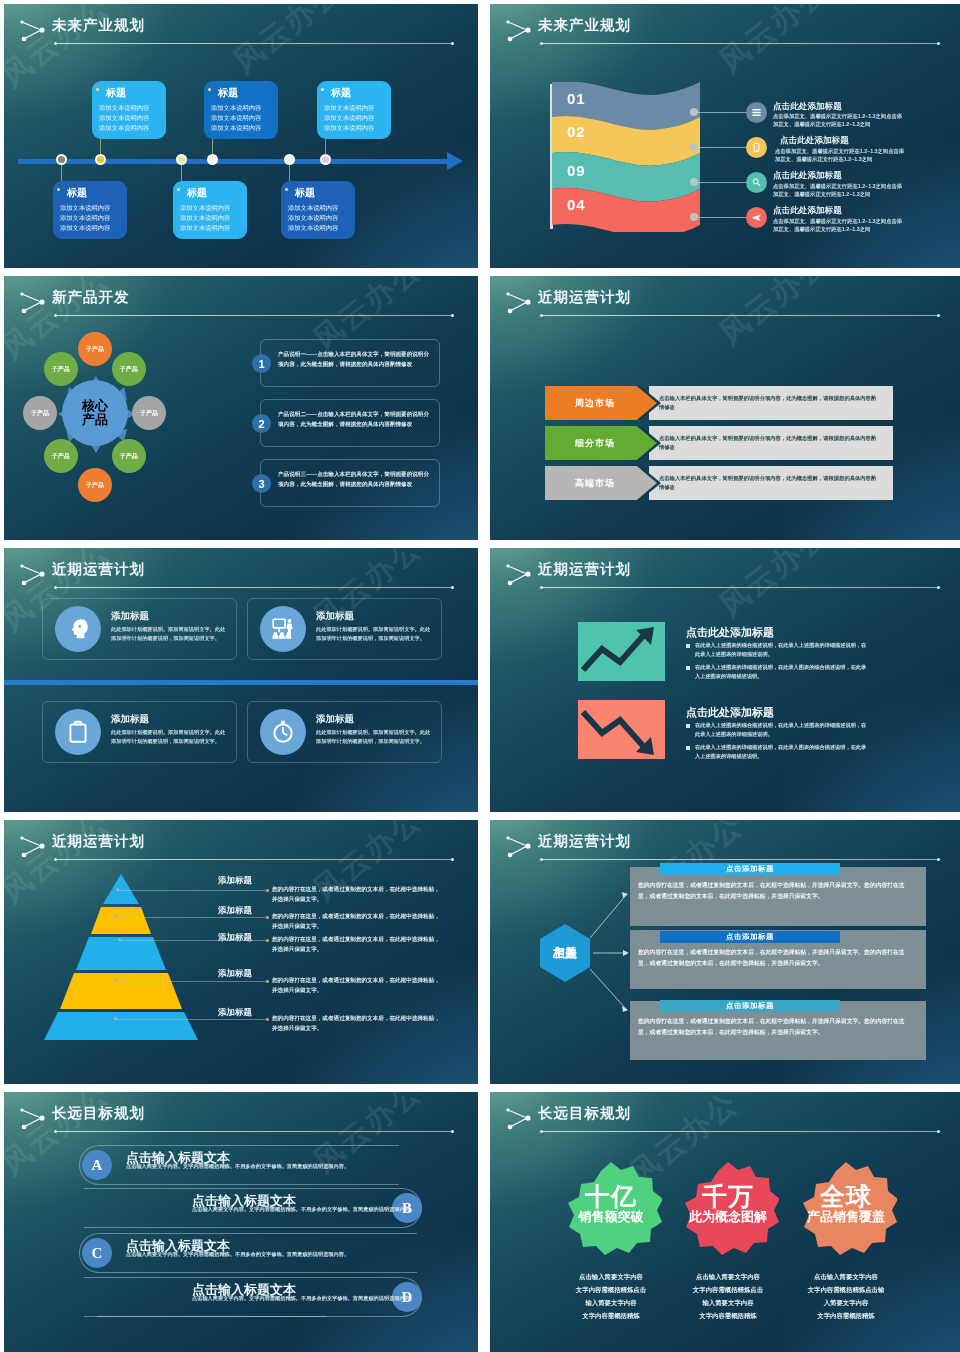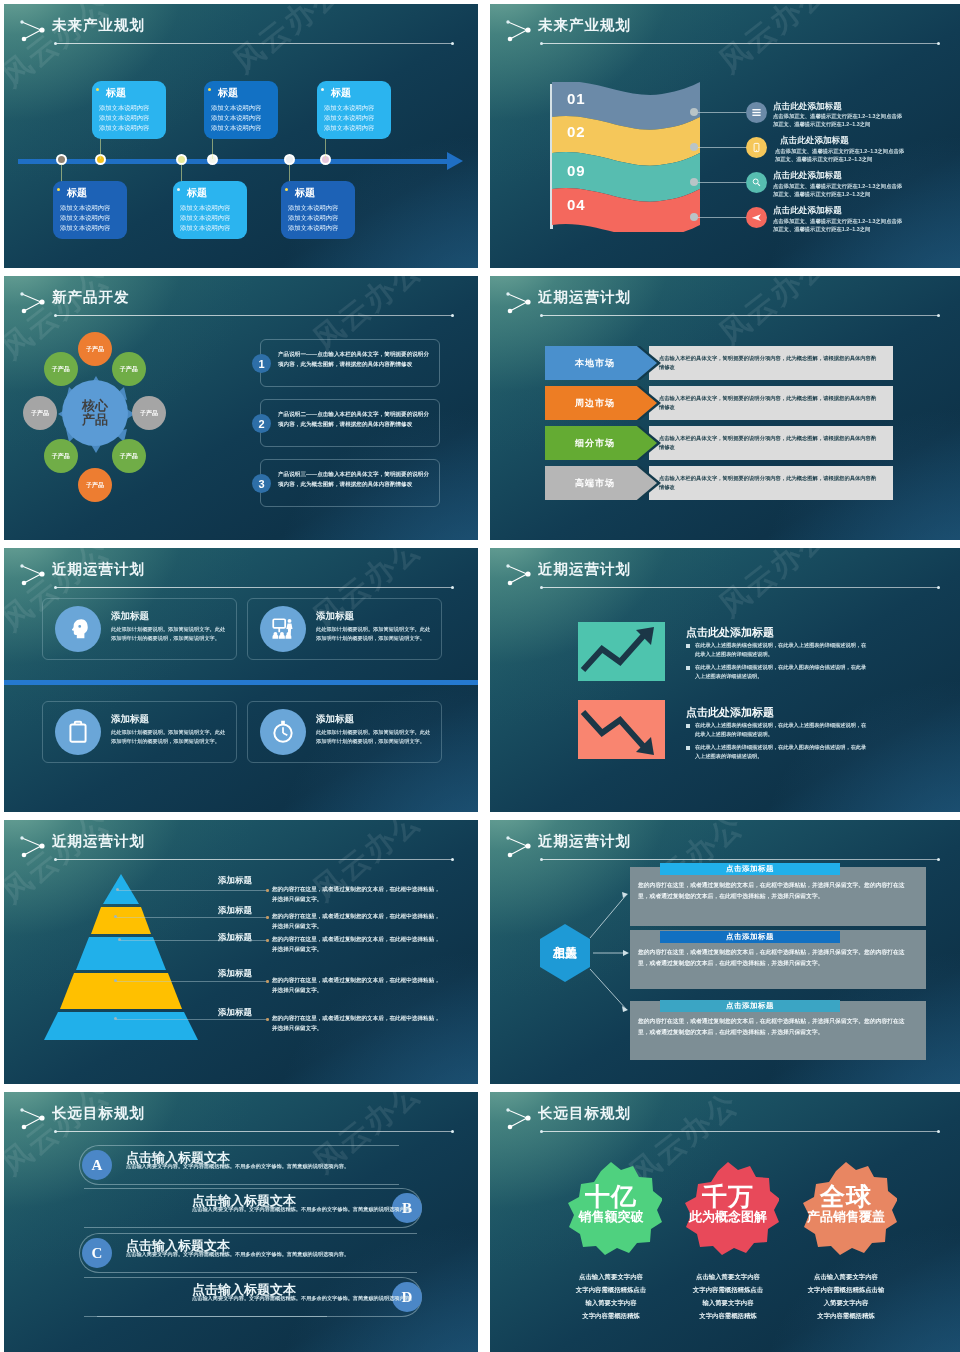--- a/index.html
+++ b/index.html
@@ -83,21 +83,21 @@
   .fl-ico svg { width:11px;height:11px; }
   .fl-row-title { position:absolute; font-size:8.6px; font-weight:bold; color:#e7f1f4;
                   font-family:"Liberation Serif", serif; white-space:nowrap; }
   .fl-row-body { position:absolute; font-size:5.3px; color:#cfe0e6; line-height:1.6;
                  width:132px; font-weight:bold; }
 
   
   .hub-core { position:absolute; left:58px; top:104px; width:66px;height:66px;border-radius:50%;
               background:#5b9bd5; display:flex;flex-direction:column;
               align-items:center;justify-content:center; }
-  .hub-core span { font-size:13px;color:#404040;font-weight:bold;line-height:1.1; }
+  .hub-core span { font-size:13px;color:#000000;font-weight:bold;line-height:1.1; }
   .sat { position:absolute; width:34px;height:34px;border-radius:50%;
          display:flex;align-items:center;justify-content:center; }
   .sat span { font-size:6px; color:#fff; font-weight:bold; }
   .sat.rot span { transform: rotate(-45deg); }
   .num-box { position:absolute; width:180px; height:48px; border:1px solid rgba(180,210,220,0.35);
              border-radius:6px; }
   .num-circ { position:absolute; width:19px;height:19px;border-radius:50%;background:#2e6fa8;
               color:#fff; font-size:11px; font-weight:bold;
               display:flex;align-items:center;justify-content:center; }
   .num-txt { position:absolute; font-size:5.6px; color:#e3eef2; line-height:1.75; width:155px; font-weight:bold; }
@@ -410,29 +410,20 @@
         <line x1="4" y1="3" x2="23" y2="11" stroke="#fff" stroke-width="1.1"></line>
         <line x1="23" y1="11" x2="6" y2="20" stroke="#fff" stroke-width="1.1"></line>
         <circle cx="4" cy="3" r="1.7" fill="#dff0f4"></circle>
         <circle cx="24" cy="11" r="2.6" fill="#fff"></circle>
         <circle cx="6" cy="20" r="2.3" fill="#fff"></circle>
       </svg>
       <div class="hdr-title">近期运营计划</div>
       <div class="hdr-rule"></div>
     </div>
 
-    <div class="ar-row" style="top:70px;">
-      <div class="ar-body">
-          <p>点击输入本栏的具体文字，简明扼要的说明分项内容，此为概念图解，请根据您的具体内容酌情修改</p>
-        </div>
-      <div class="ar-tag-ol"></div>
-      <div class="ar-tag" style="background:#4a90cd;">
-          <span>本地市场</span>
-        </div>
-    </div>
     <div class="ar-row" style="top:110px;">
       <div class="ar-body">
           <p>点击输入本栏的具体文字，简明扼要的说明分项内容，此为概念图解，请根据您的具体内容酌情修改</p>
         </div>
       <div class="ar-tag-ol"></div>
       <div class="ar-tag" style="background:#ed7d24;">
           <span>周边市场</span>
         </div>
     </div>
     <div class="ar-row" style="top:150px;">

